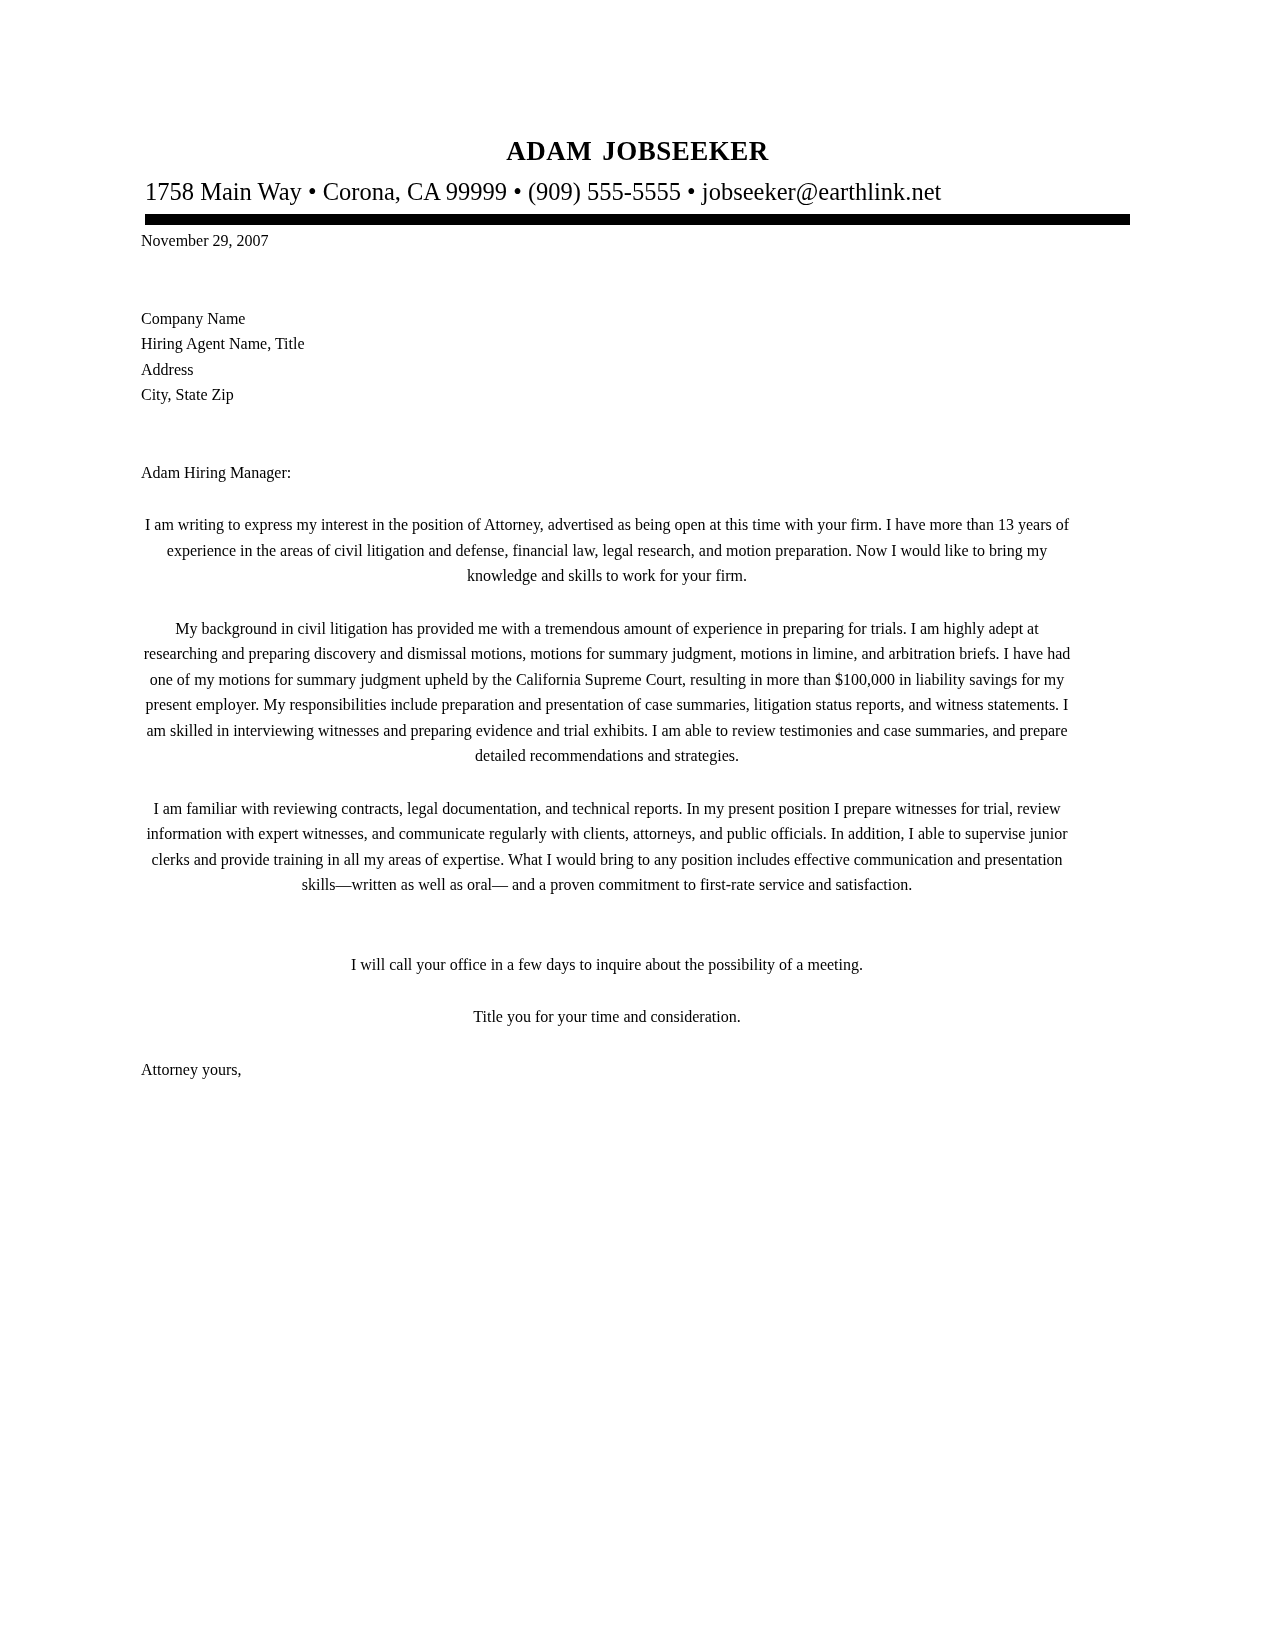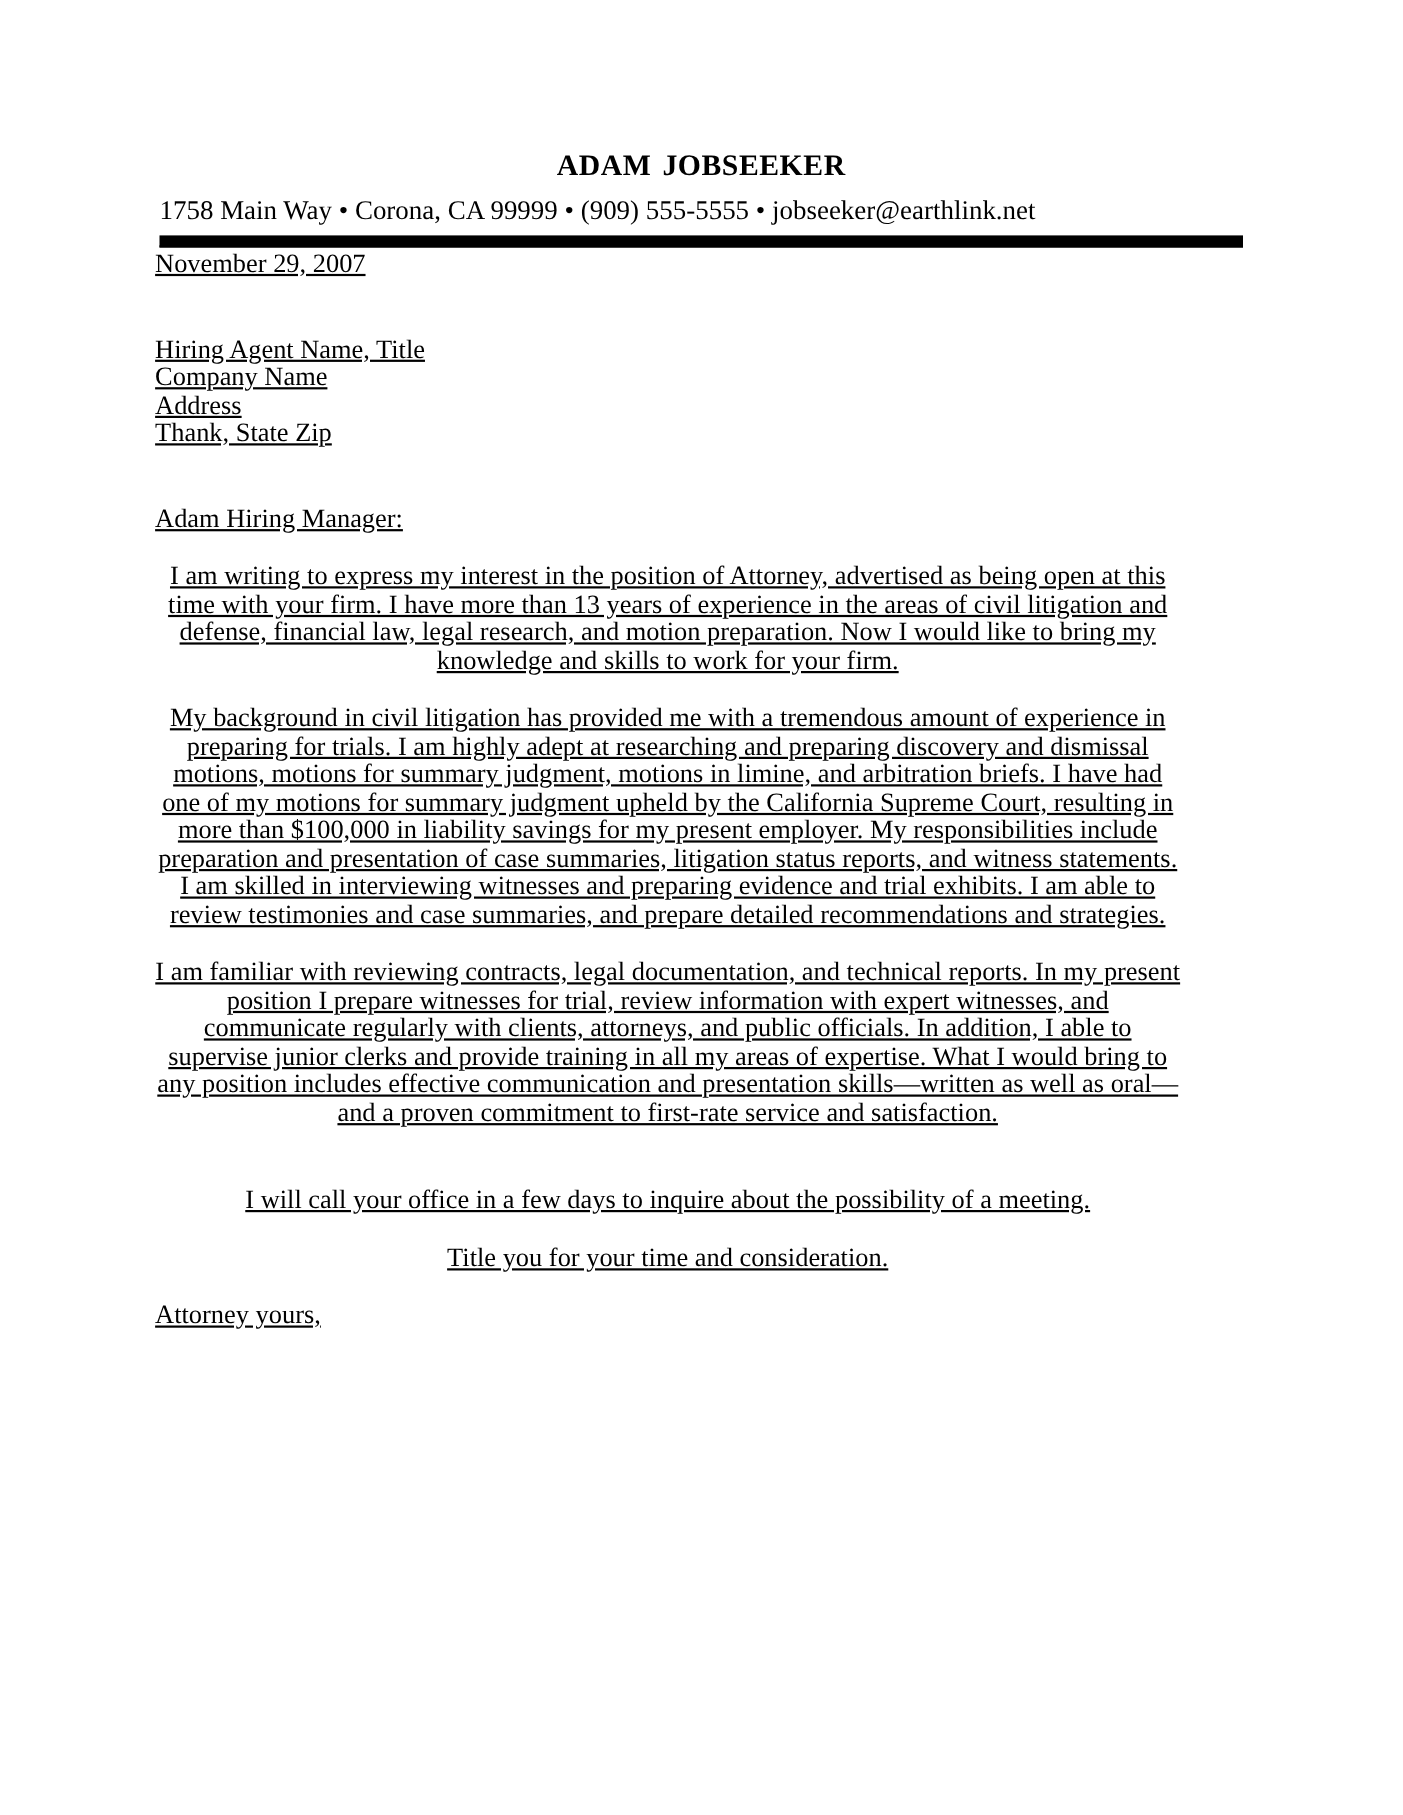--- a/index.html
+++ b/index.html
@@ -53,23 +53,22 @@
     height: 9px;
     background: #000000;
     border-bottom: 2px solid #000000;
   }
   
   .body {
     position: absolute;
     left: 141px;
     top: 228px;
     width: 932px;
-    font-size: 24px;
+    font-size: 16px;
     line-height: 25.5px;
-    text-decoration: underline;
   }
   .date {
     margin: 0 0 0 0;
   }
   .spacer-lg { height: 52px; }
   .spacer-sm { height: 27px; }
   .recipient div {
     line-height: 25.5px;
   }
   .salutation {
@@ -95,24 +94,24 @@
     <div class="rule"></div>
   </div>
 
   <div class="body">
 
     <div class="date">November 29, 2007</div>
 
     <div class="spacer-lg"></div>
 
     <div class="recipient">
+      <div>Company Name</div>
       <div>Hiring Agent Name, Title</div>
-      <div>Company Name</div>
       <div>Address</div>
-      <div>Thank, State Zip</div>
+      <div>City, State Zip</div>
     </div>
 
     <div class="spacer-lg"></div>
 
     <div class="salutation">Adam Hiring Manager:</div>
 
     <div class="spacer-sm"></div>
 
     <p class="para">I am writing to express my interest in the position of Attorney, advertised as being open at this time with your firm.  I have more than 13 years of experience in the areas of civil litigation and defense, financial law, legal research, and motion preparation.  Now I would like to bring my knowledge and skills to work for your firm.</p>
     <div class="spacer-sm"></div>

